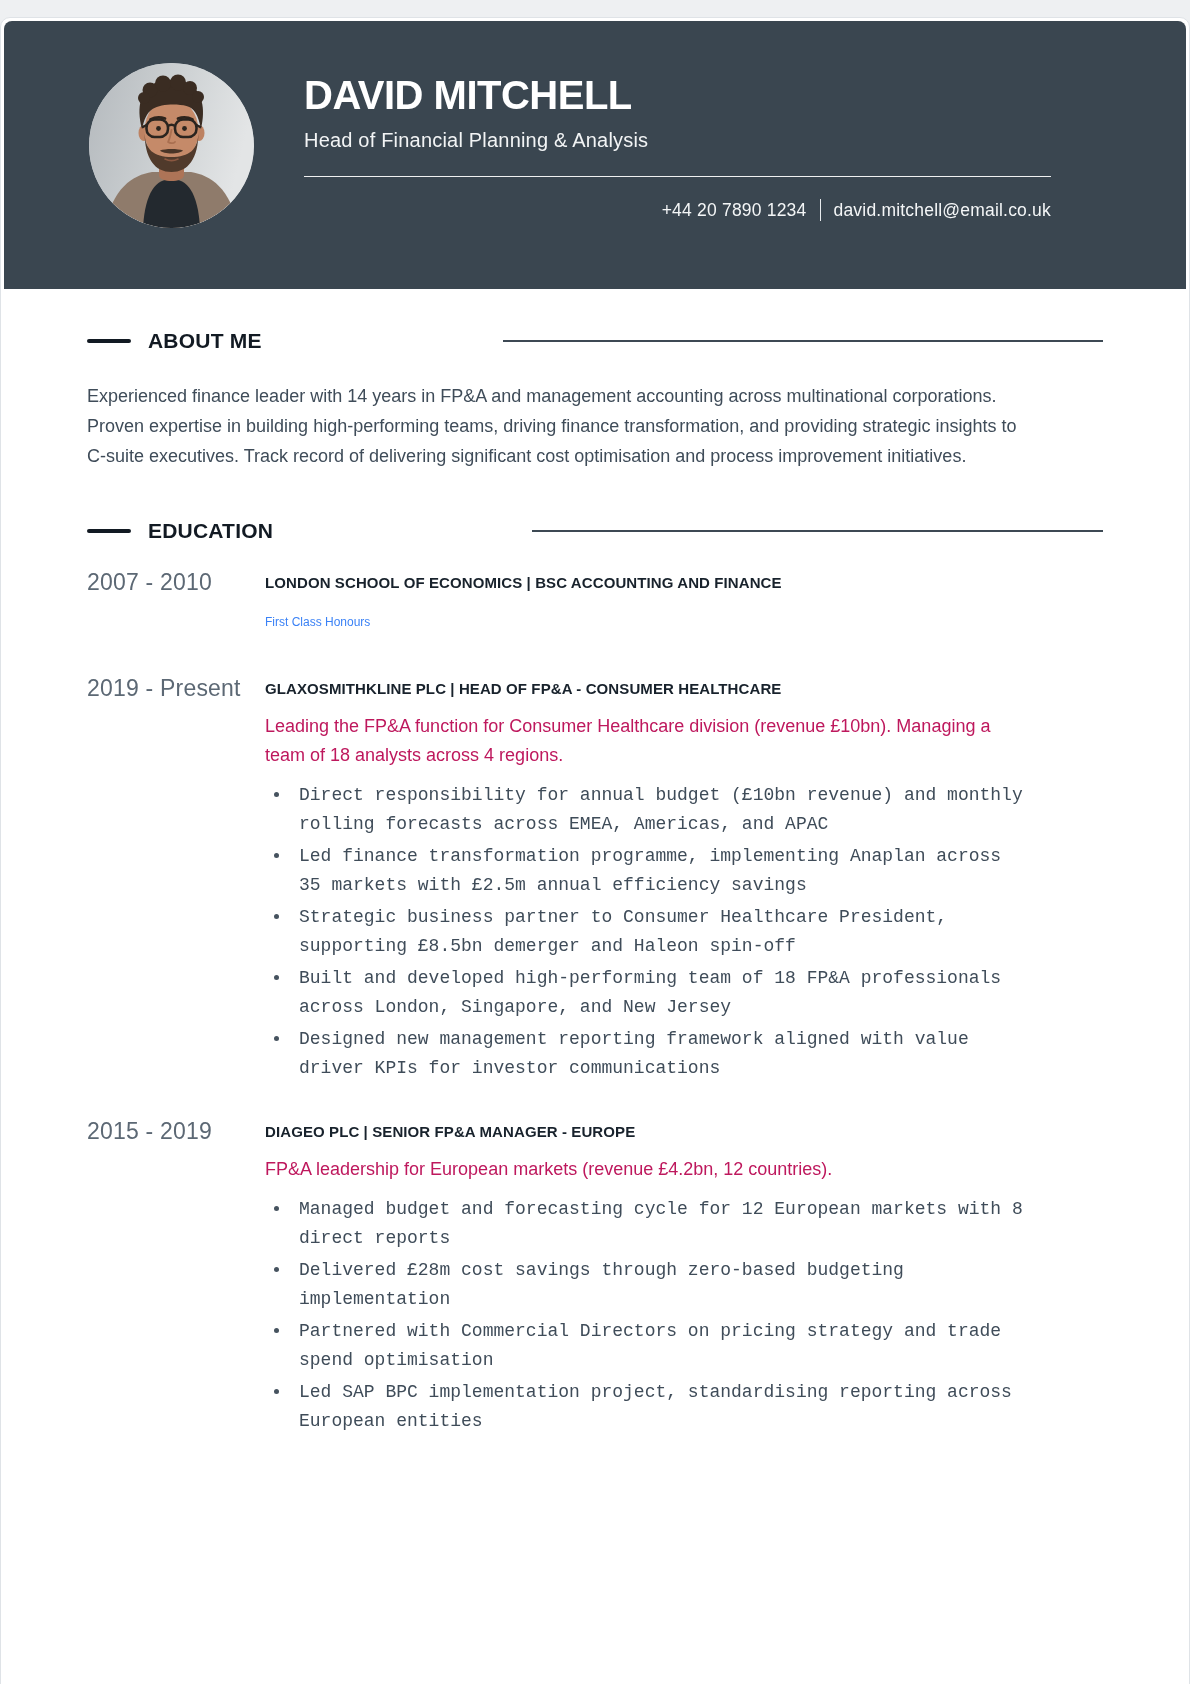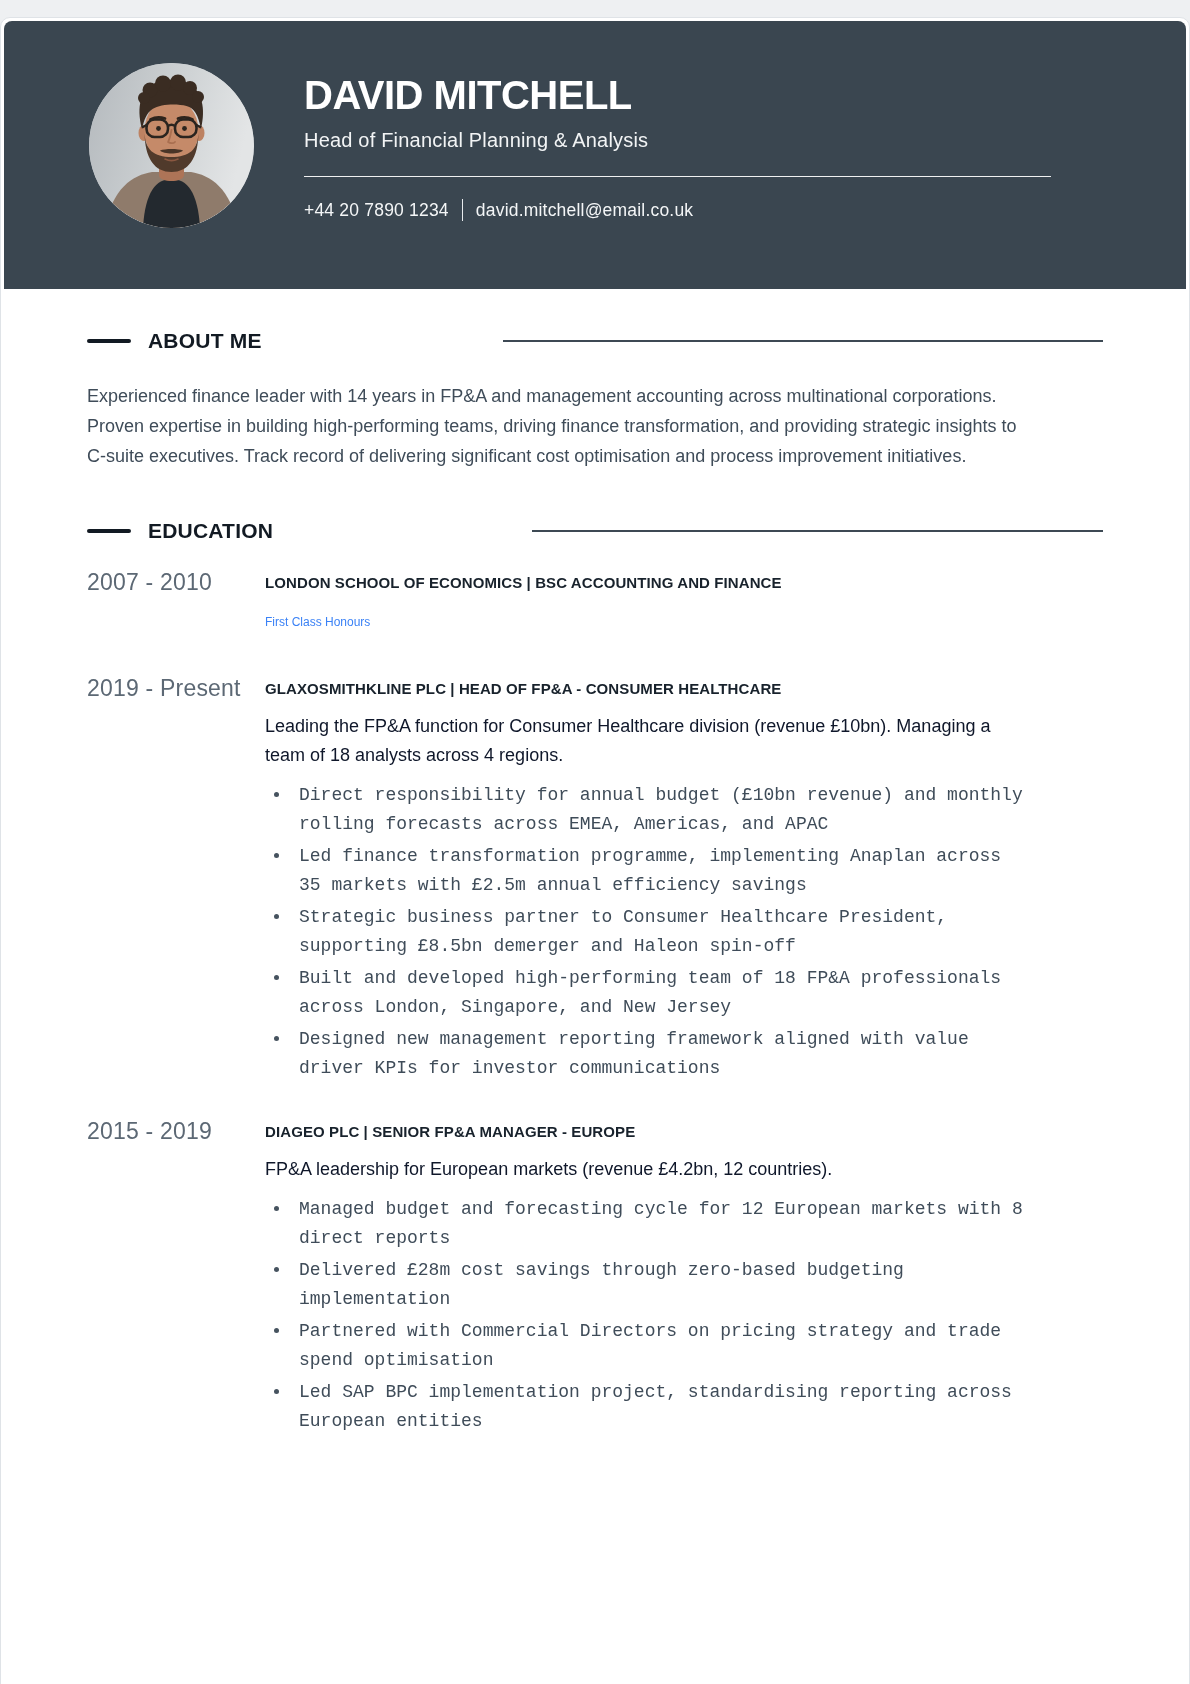--- a/index.html
+++ b/index.html
@@ -24,21 +24,21 @@
     color:#ffffff; font-size:40px; font-weight:800; letter-spacing:-0.5px;
     line-height:1.1; white-space:nowrap;
   }
   .job-title {
     color:#f2f4f5; font-size:20px; font-weight:400; margin-top:12px;
     letter-spacing:0.2px;
   }
   .header-rule { height:1px; background:rgba(255,255,255,0.92); margin-top:24px; width:747px; }
   .contact-row {
     display:flex; align-items:center; margin-top:22px;
-    color:#f4f6f7; font-size:17.5px; letter-spacing:0.2px;
+    color:#f4f6f7; font-size:17.5px; letter-spacing:0.2px;justify-content:flex-end;
   }
   .contact-sep {
     display:inline-block; width:1px; height:22px; background:#e8ebed;
     margin:0 13px;
   }
 
   
   .cv-body { padding:40px 86px 0 86px; color:#3f4c59; }
   .sec + .sec { margin-top:48px; }
 
@@ -66,21 +66,21 @@
   .dates {
     flex:0 0 178px; font-size:23px; color:#5c6874; line-height:23px;
     letter-spacing:0.2px;
   }
   .entry-main { flex:1 1 auto; max-width:762px; }
   .entry-title {
     font-size:15px; font-weight:800; color:#18222c; line-height:23px;
     letter-spacing:0.1px; white-space:nowrap;
   }
   .entry-sub { margin-top:21px; font-size:12px; color:#3b82f6; }
-  .entry-summary { margin-top:12px; font-size:18px; line-height:29px; color:#0f172a; }
+  .entry-summary { margin-top:12px; font-size:18px; line-height:29px; color:#be185d; }
 
   .bullets { list-style:none; margin-top:11px;font-family:Liberation Mono, monospace; }
   .bullets li {
     position:relative; padding-left:34px; font-size:18px; line-height:29px;
     color:#3f4c59; margin-bottom:3px;
   }
   .bullets li::before {
     content:""; position:absolute; left:9px; top:11px;
     width:5px; height:5px; border-radius:50%; background:#46535f;
   }

